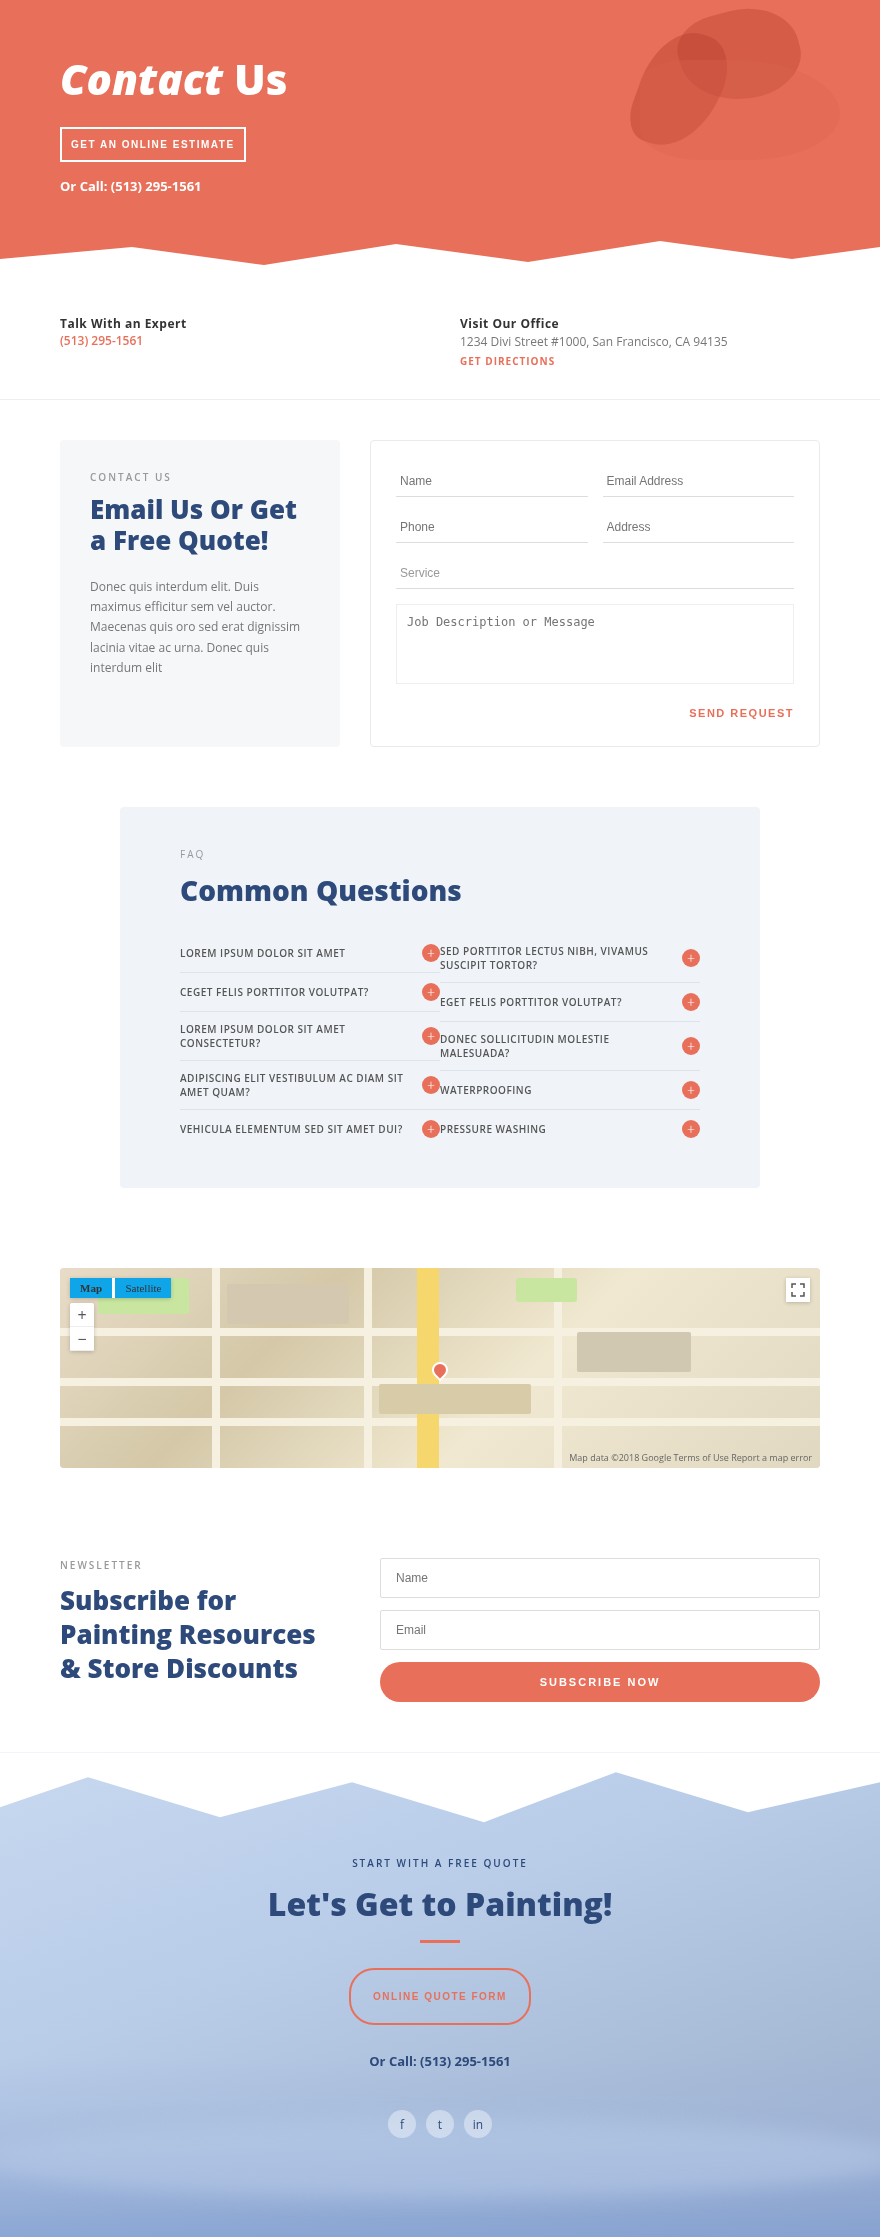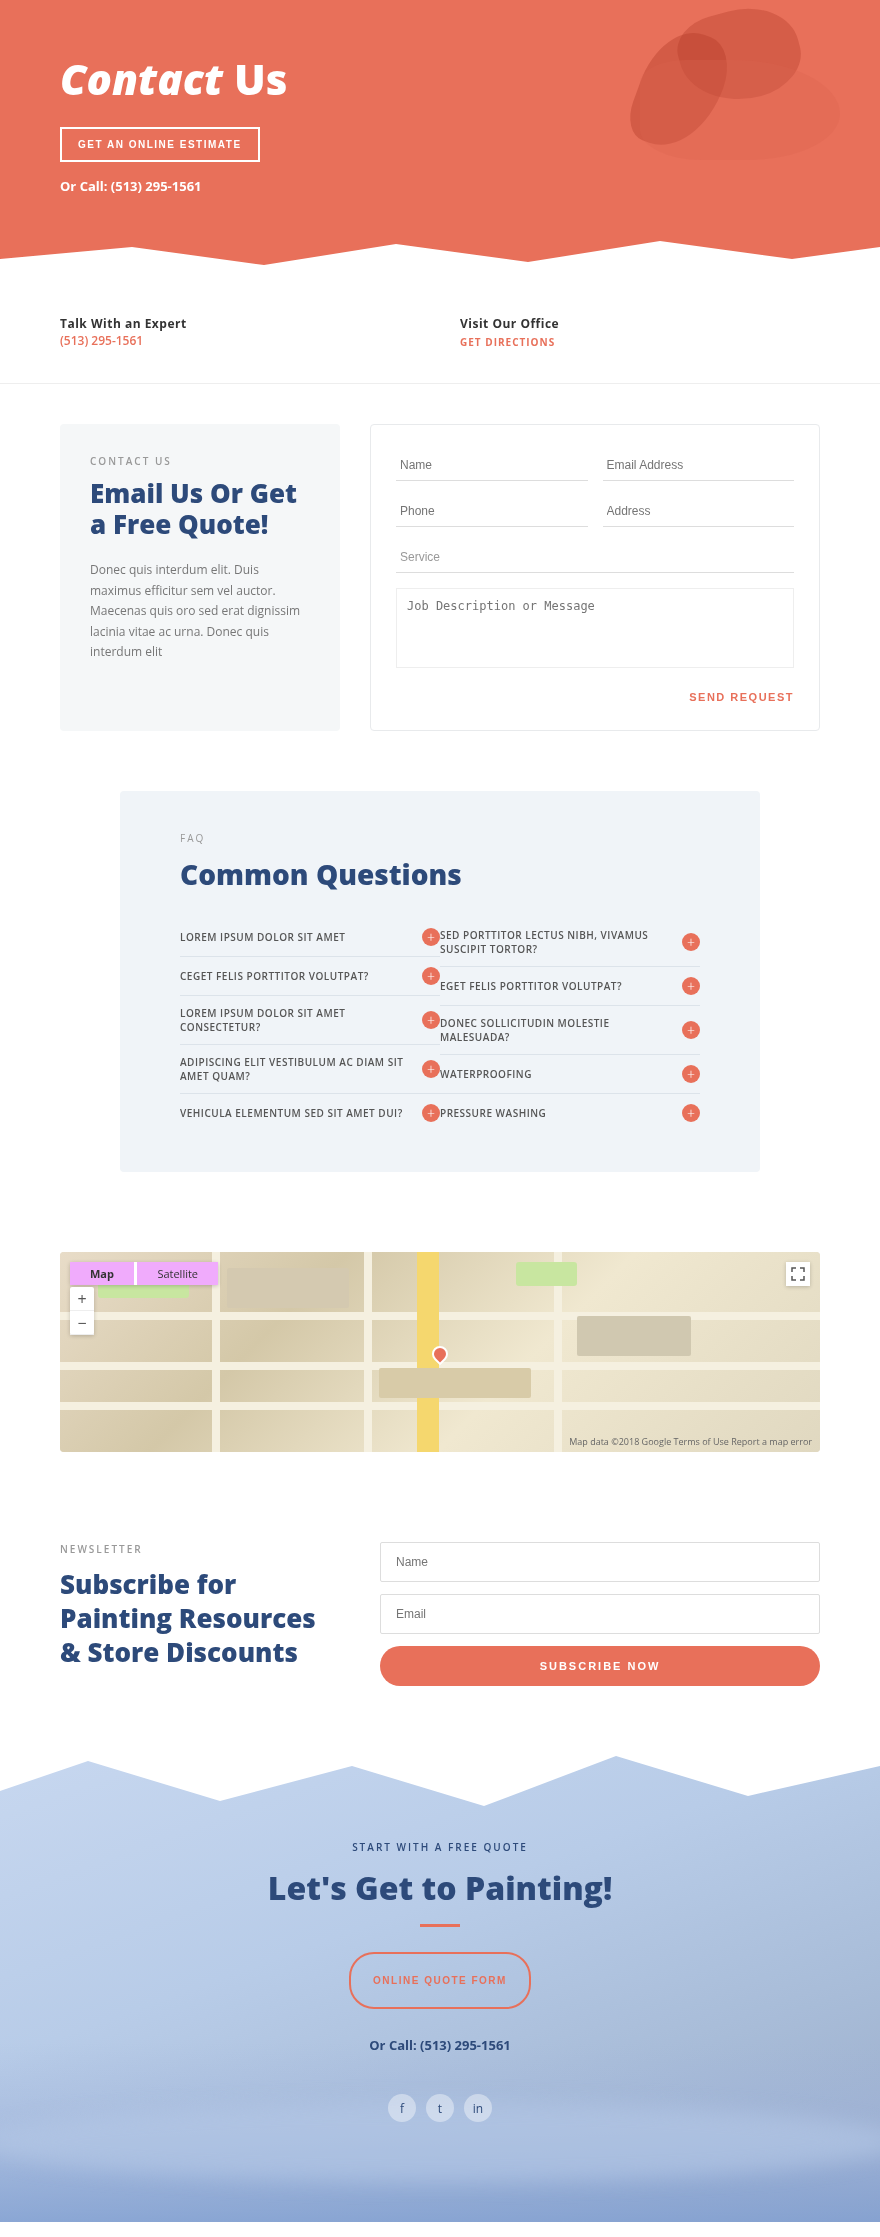--- a/index.html
+++ b/index.html
@@ -19,21 +19,21 @@
       font-weight: 900;
       margin-bottom: 20px;
     }
     .hero-btn {
       display: inline-block;
       border: 2px solid #fff;
       color: #fff;
       font-size: 10px;
       font-weight: 700;
       letter-spacing: 1.5px;
-      padding: 10px 16px;
+      padding: 10px 9px;
       text-transform: uppercase;
       margin-bottom: 15px;
       cursor: pointer;
       background: transparent;
     }
     .hero-call {
       color: #fff;
       font-size: 13px;
       font-weight: 600;
     }
@@ -306,25 +306,26 @@
     .map-controls {
       position: absolute;
       top: 10px;
       left: 10px;
       background: #fff;
       border-radius: 2px;
       box-shadow: 0 1px 4px rgba(0,0,0,0.2);
     }
     .map-tab {
       display: inline-block;
-      padding: 4px 20px;
+      padding: 4px 10px;
       font-size: 11px;
       color: #333;
       cursor: pointer;
-      background: #f0abfc;
+      background: #0ea5e9;
+      font-family: Liberation Serif, serif;
     }
     .map-tab.active { font-weight: 700; }
     .map-zoom {
       position: absolute;
       top: 35px;
       left: 10px;
       background: #fff;
       border-radius: 2px;
       box-shadow: 0 1px 4px rgba(0,0,0,0.2);
       display: flex;
@@ -550,20 +551,21 @@
   <div class="paint-shape-bottom"></div>
 </section>
 
 <section class="info-bar">
   <div class="info-item">
     <h4>Talk With an Expert</h4>
     <a class="phone-link">(513) 295-1561</a>
   </div>
   <div class="info-item">
     <h4>Visit Our Office</h4>
+    <p class="addr">1234 Divi Street #1000, San Francisco, CA 94135</p>
     <a class="directions-link">GET DIRECTIONS</a>
   </div>
 </section>
 
 <section class="contact-section">
   <div class="contact-left">
     <p class="contact-label">CONTACT US</p>
     <h2 class="contact-heading">Email Us Or Get a Free Quote!</h2>
     <p class="contact-desc">Donec quis interdum elit. Duis maximus efficitur sem vel auctor. Maecenas quis oro sed erat dignissim lacinia vitae ac urna. Donec quis interdum elit</p>
   </div>

